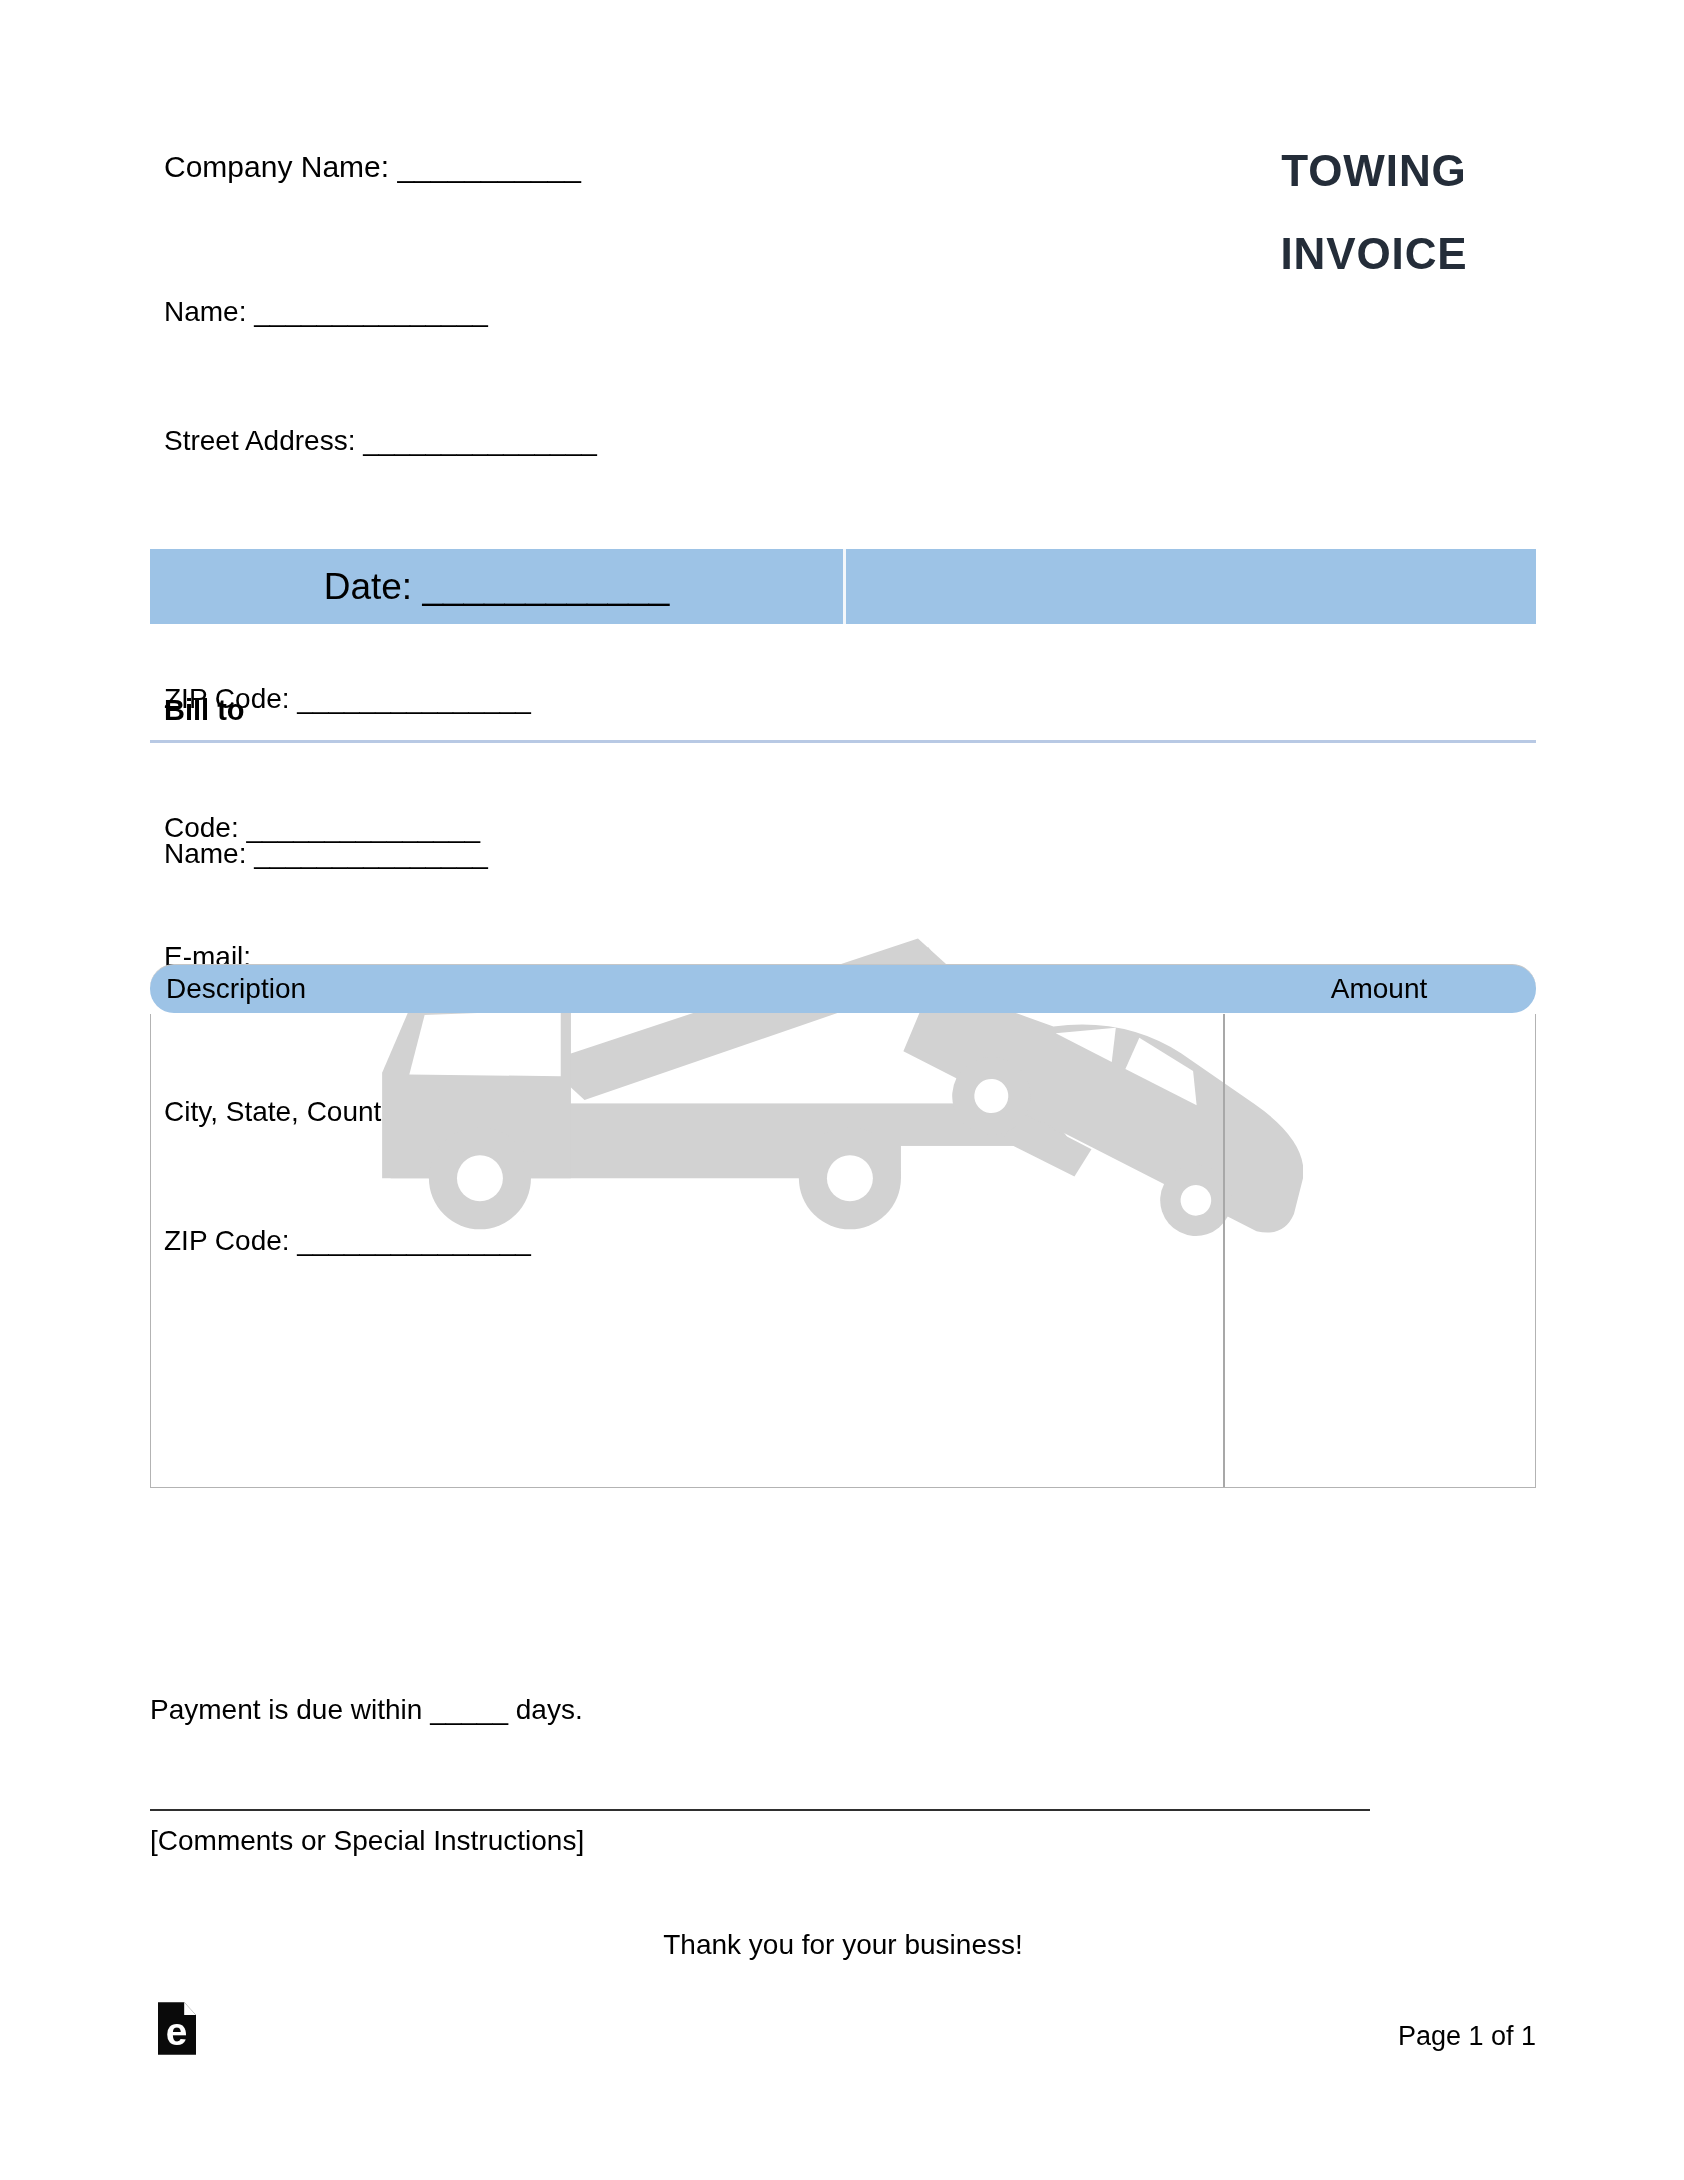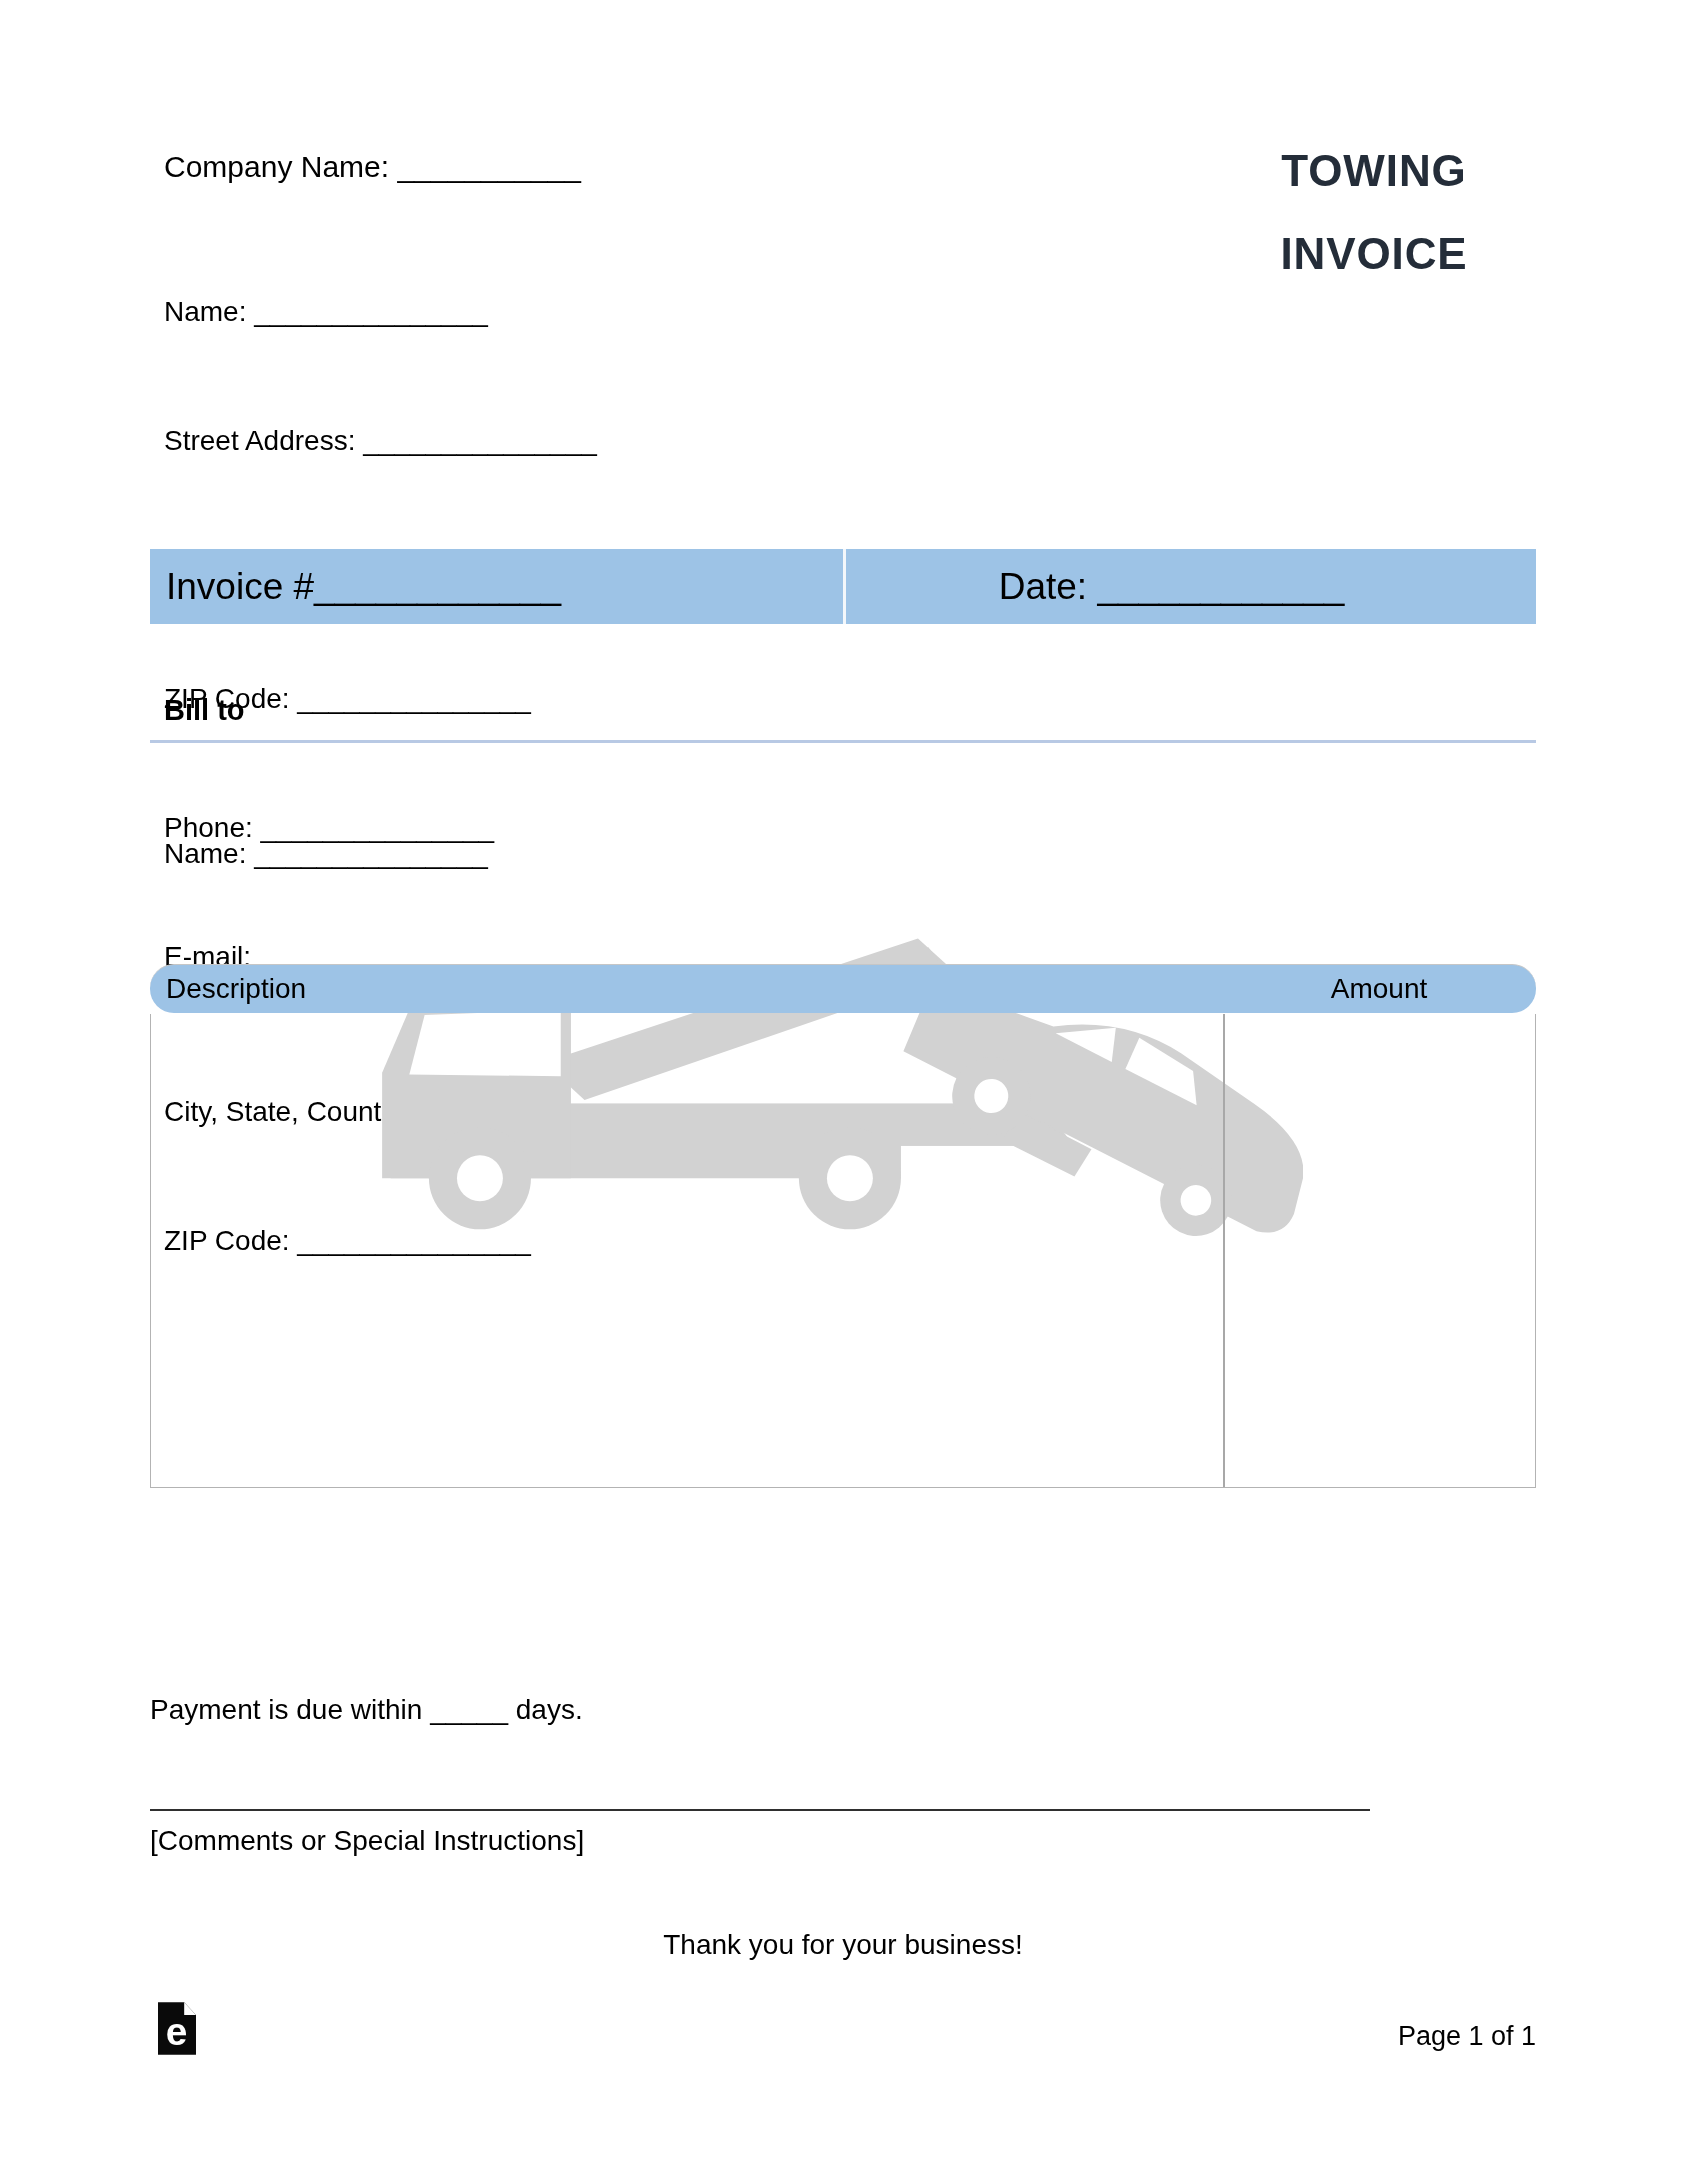--- a/index.html
+++ b/index.html
@@ -41,31 +41,30 @@
 
 <div class="page">
 
   <div class="abs company-name">Company Name: ___________</div>
 
   <div class="abs company-fields">
     <div>Name: _______________</div>
     <div>Street Address: _______________</div>
     <div>City, State, Country: _______________</div>
     <div>ZIP Code: _______________</div>
-    <div>Phone: _______________</div>
+    <div>Code: _______________</div>
     <div>E-mail: _______________</div>
   </div>
 
   <div class="abs doc-title">
     <div>TOWING</div>
     <div>INVOICE</div>
   </div>
 
   <div class="abs invoice-bar">
-    <div class="inv-cell">Invoice #____________</div>
     <div class="bar-divider"></div>
     <div class="date-cell">Date: ____________</div>
   </div>
 
   <div class="abs billto-heading">Bill to</div>
   <div class="abs billto-rule"></div>
   <div class="abs billto-fields">
     <div>Name: _______________</div>
     <div>Street Address: _______________</div>
     <div>City, State, Country: _______________</div>

